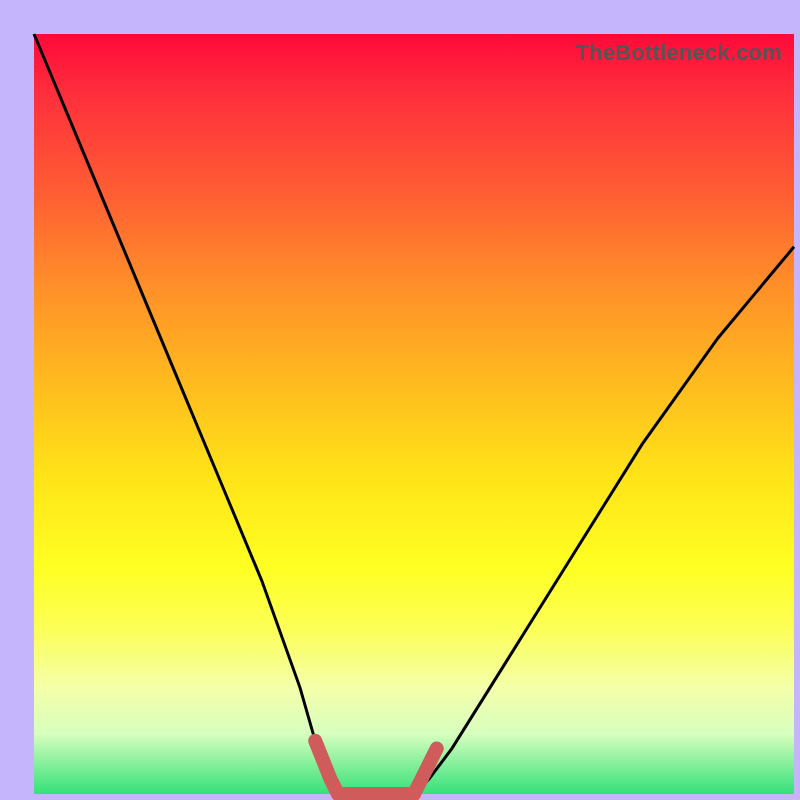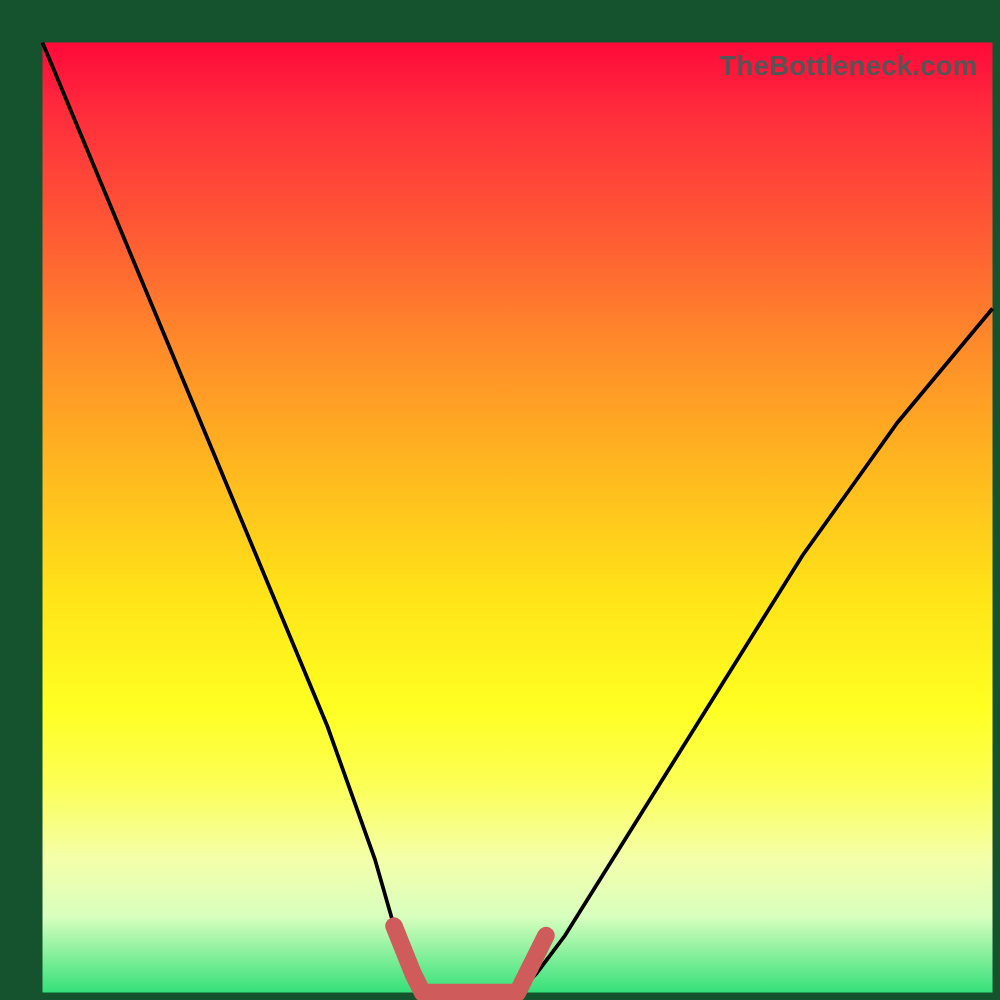--- a/index.html
+++ b/index.html
@@ -10,21 +10,21 @@
     background: #000;
     font-family: Arial, Helvetica, sans-serif;
     overflow: hidden;
   }
   .frame {
     position: absolute;
     left: 0;
     top: 0;
     width: 800px;
     height: 800px;
-    background: #14532d;
+    background: #c4b5fd;
     text-decoration: underline;
   }
   .plot {
     position: absolute;
     left: 34px;
     top: 34px;
     width: 760px;
     height: 760px;
     background: linear-gradient(
       to bottom,

